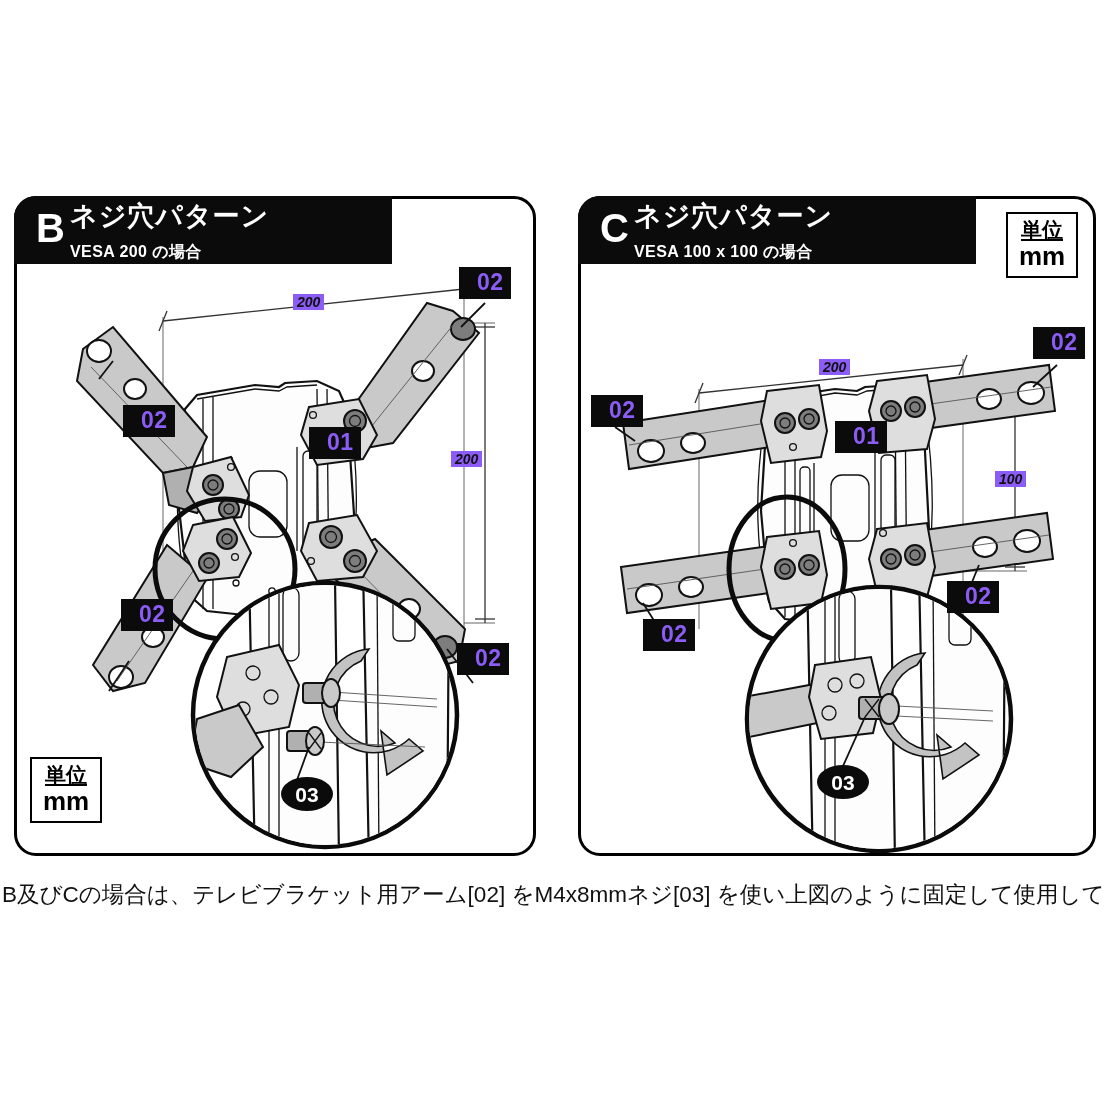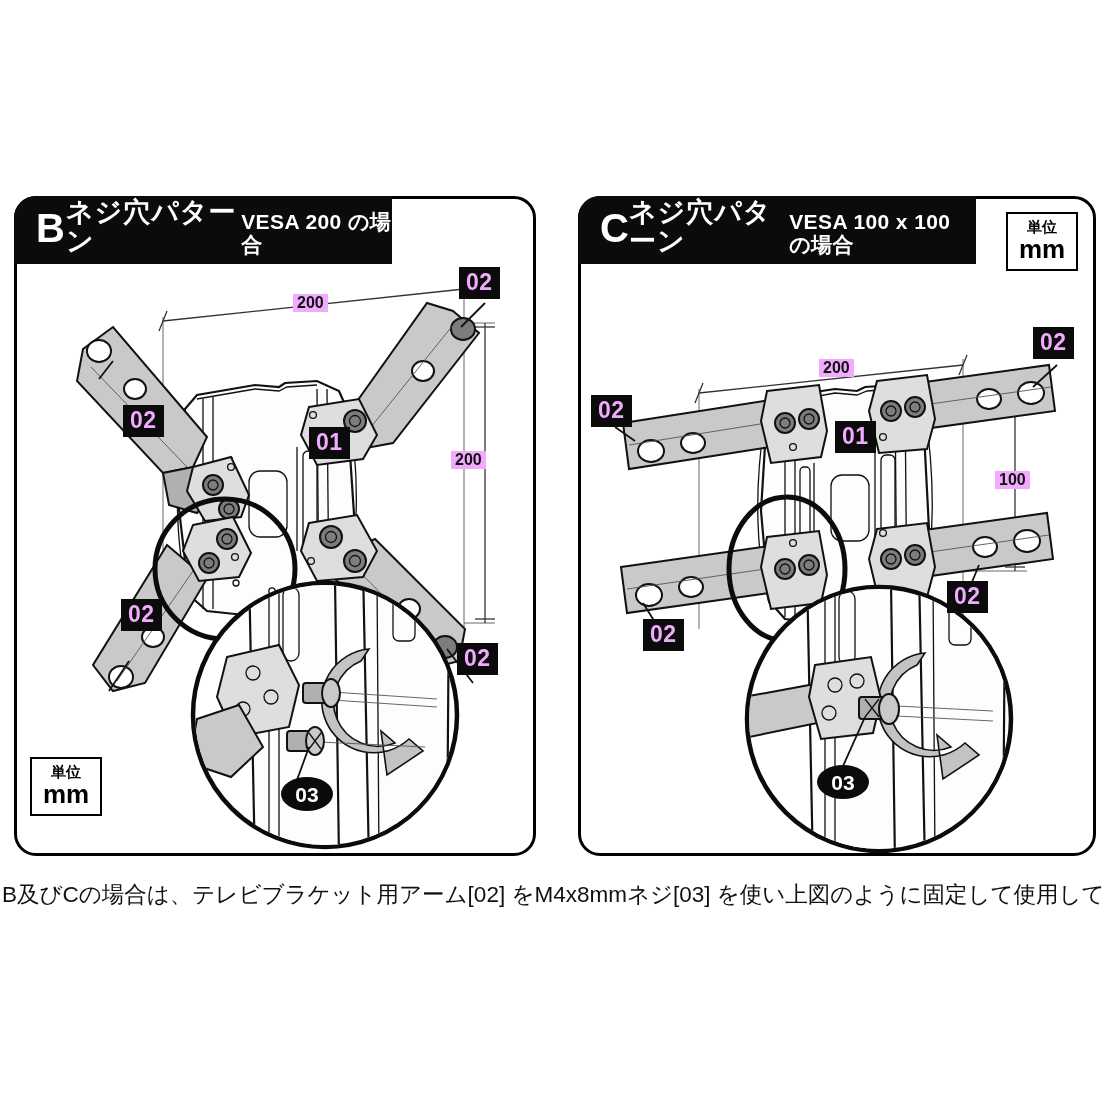--- a/index.html
+++ b/index.html
@@ -56,64 +56,64 @@
     font-weight: bold;
     font-size: 40px;
     line-height: 1;
     padding: 12px 0 0 22px;
     width: 56px;
     box-sizing: border-box;
     letter-spacing: 0;
   }
   .header-texts {
     display: flex;
-    flex-direction: row;
+    flex-direction: column;
     justify-content: center;
     padding-top: 2px;
   }
   .header-title {
     color: #fff;
     font-weight: bold;
     font-size: 27px;
     line-height: 1.06;
     letter-spacing: 1px;
   }
   .header-sub {
     color: #fff;
     font-weight: bold;
-    font-size: 21px;
+    font-size: 16px;
     line-height: 1.1;
     letter-spacing: 0.4px;
     margin-top: 12px;
   }
 
   
   .unit-box {
     position: absolute;
     border: 2px solid #000;
     background: #fff;
     padding: 5px 10px 6px 10px;
     text-align: center;
     line-height: 1.08;
     box-sizing: border-box;
   }
-  .unit-box .u1 { font-size: 15px; font-weight: bold; display:block; }
+  .unit-box .u1 { font-size: 21px; font-weight: bold; display:block;text-decoration:underline; }
   .unit-box .u2 { font-size: 26px; font-weight: bold; display:block; }
   #unit-b { left: 30px;  top: 757px; width: 72px; }
   #unit-c { left: 1006px; top: 212px; width: 72px; }
 
   
   .tag {
     position: absolute;
     background: #0b0b0b;
-    color: #f0abfc;
+    color: #8b5cf6;
     font-weight: bold;
     font-size: 23px;
     line-height: 1;
-    padding: 4px 7px 5px 7px;
+    padding: 4px 7px 5px 18px;
     letter-spacing: 0.5px;
     box-sizing: border-box;
     z-index: 6;
   }
   .tag-03 {
     position: absolute;
     background: #0b0b0b;
     color: #fff;
     font-weight: bold;
     font-size: 21px;
@@ -122,27 +122,28 @@
     border-radius: 50%;
     display: flex;
     align-items: center;
     justify-content: center;
     z-index: 7;
   }
 
   
   .dim {
     position: absolute;
-    font-size: 16px;
+    font-size: 14px;
     font-weight: bold;
     color: #111;
-    background: #f0abfc;
+    background: #8b5cf6;
     padding: 0 4px;
     z-index: 5;
     white-space: nowrap;
+    font-style: italic;
   }
 
   
   #caption {
     position: absolute;
     left: 2px;
     top: 880px;
     width: 1104px;
     font-size: 22.5px;
     line-height: 1.3;

